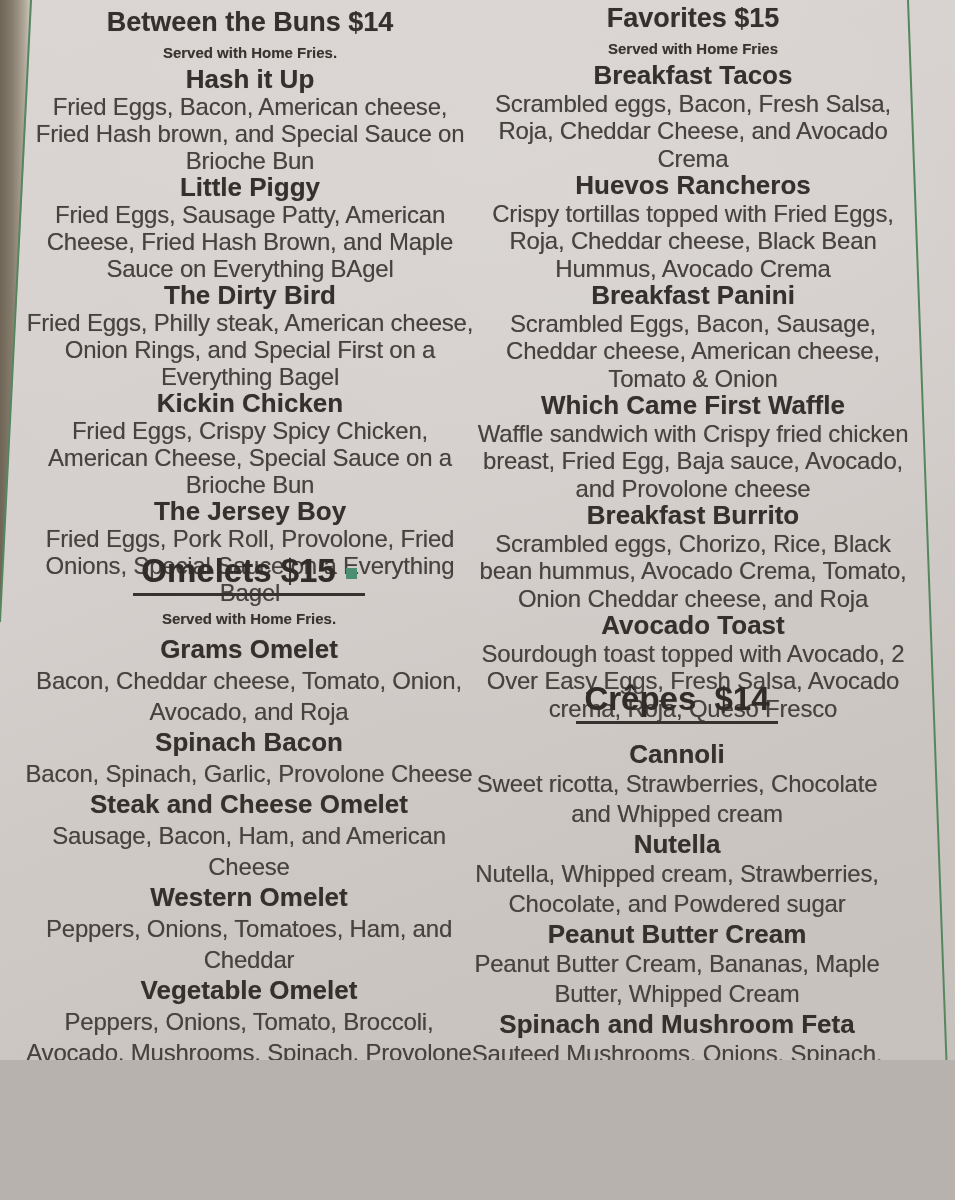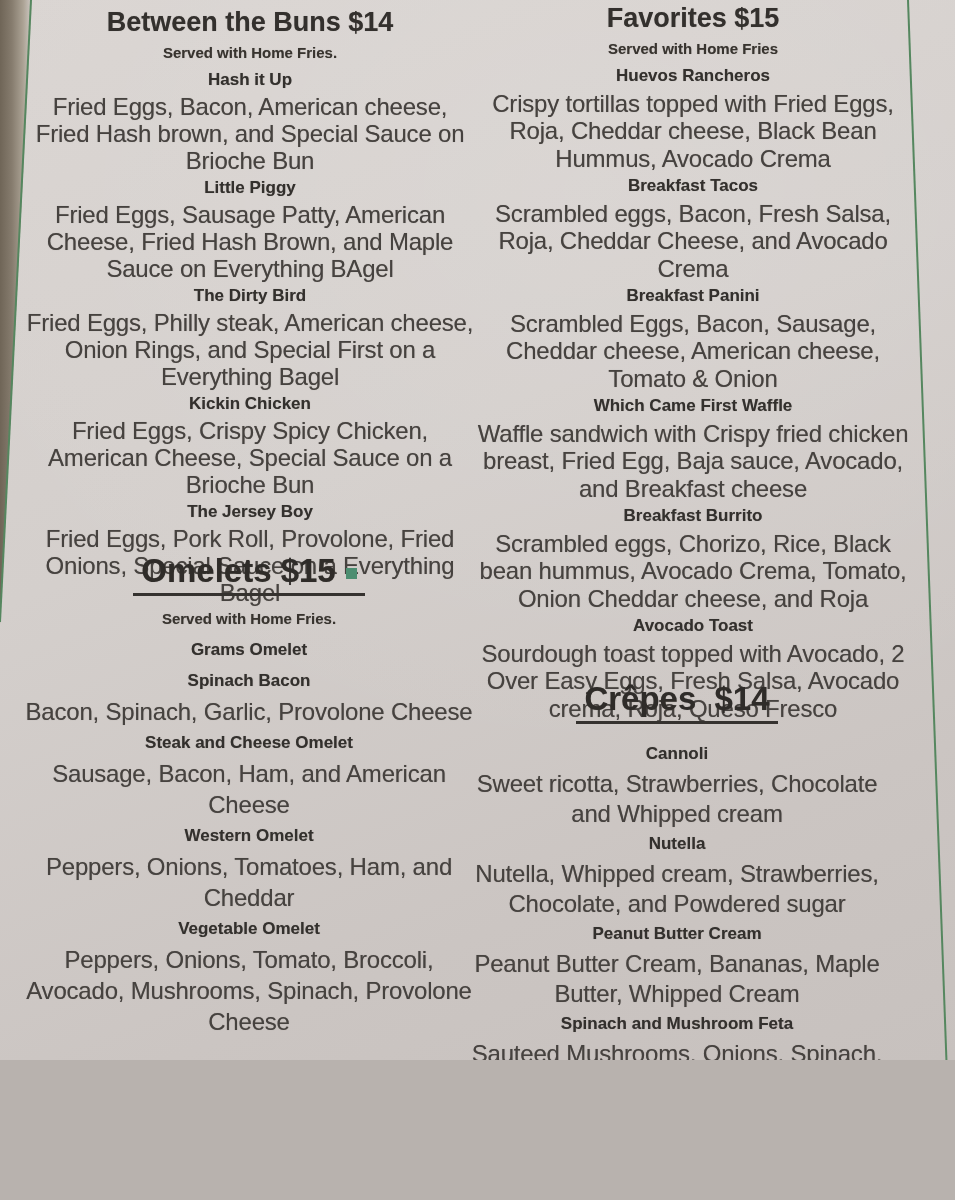--- a/index.html
+++ b/index.html
@@ -19,21 +19,21 @@
   svg.borders { position:absolute; left:0; top:0; pointer-events:none; }
 
   .col { position:absolute; text-align:center; }
   #col-left-1  { left:26px;  top:6px;   width:448px; }
   #col-left-2  { left:24px;  top:552px; width:450px; }
   #col-right-1 { left:472px; top:2px;   width:442px; }
   #col-right-2 { left:456px; top:680px; width:442px; }
 
   .sec-title { font-weight:bold; font-size:27px; line-height:33px; color:#33302d; }
   .subtitle  { font-weight:bold; font-size:15px; line-height:27px; color:#38342f; }
-  .item-name { font-weight:bold; font-size:17px; color:#33302d; }
+  .item-name { font-weight:bold; font-size:26px; color:#33302d; }
   .item-desc { font-size:24px; color:#46423f; letter-spacing:-0.2px; }
 
   #col-left-1 .item-name, #col-left-1 .item-desc { line-height:27px; }
   #col-left-2 .subtitle,
   #col-left-2 .item-name, #col-left-2 .item-desc { line-height:31px; }
   #col-right-1 .item-name, #col-right-1 .item-desc { line-height:27.5px; }
   #col-right-2 .item-name, #col-right-2 .item-desc { line-height:30px; }
 
   .big-row { line-height:44px; }
   #col-left-2 .big-row { margin-bottom:4px; }
@@ -88,20 +88,21 @@
   </div>
 
   <div class="col" id="col-left-2">
     <div class="big-row">
       <span class="big-title"><span>Omelets $15</span><span class="green-square"></span></span>
     </div>
     <div class="subtitle">Served with Home Fries.</div>
 
     <div>
       <div class="item-name">Grams Omelet</div>
+      <div class="item-desc">Bacon, Cheddar cheese, Tomato, Onion, Avocado, and Roja</div>
     </div>
     <div>
       <div class="item-name">Spinach Bacon</div>
       <div class="item-desc">Bacon, Spinach, Garlic, Provolone Cheese</div>
     </div>
     <div>
       <div class="item-name">Steak and Cheese Omelet</div>
     </div>
     <div>
       <div class="item-desc">Sausage, Bacon, Ham, and American Cheese</div>
@@ -114,34 +115,34 @@
       <div class="item-name">Vegetable Omelet</div>
       <div class="item-desc">Peppers, Onions, Tomato, Broccoli, Avocado, Mushrooms, Spinach, Provolone Cheese</div>
     </div>
   </div>
 
   <div class="col" id="col-right-1">
     <div class="sec-title">Favorites $15</div>
     <div class="subtitle">Served with Home Fries</div>
 
     <div>
+      <div class="item-name">Breakfast Tacos</div>
+      <div class="item-desc">Scrambled eggs, Bacon, Fresh Salsa, Roja, Cheddar Cheese, and Avocado Crema</div>
+    </div>
+    <div>
       <div class="item-name">Huevos Rancheros</div>
       <div class="item-desc">Crispy tortillas topped with Fried Eggs, Roja, Cheddar cheese, Black Bean Hummus, Avocado Crema</div>
-    </div>
-    <div>
-      <div class="item-name">Breakfast Tacos</div>
-      <div class="item-desc">Scrambled eggs, Bacon, Fresh Salsa, Roja, Cheddar Cheese, and Avocado Crema</div>
     </div>
     <div>
       <div class="item-name">Breakfast Panini</div>
       <div class="item-desc">Scrambled Eggs, Bacon, Sausage, Cheddar cheese, American cheese, Tomato &amp; Onion</div>
     </div>
     <div>
       <div class="item-name">Which Came First Waffle</div>
-      <div class="item-desc">Waffle sandwich with Crispy fried chicken breast, Fried Egg, Baja sauce, Avocado, and Breakfast cheese</div>
+      <div class="item-desc">Waffle sandwich with Crispy fried chicken breast, Fried Egg, Baja sauce, Avocado, and Provolone cheese</div>
     </div>
     <div>
       <div class="item-name">Breakfast Burrito</div>
       <div class="item-desc">Scrambled eggs, Chorizo, Rice, Black bean hummus, Avocado Crema, Tomato, Onion Cheddar cheese, and Roja</div>
     </div>
     <div>
       <div class="item-name">Avocado Toast</div>
       <div class="item-desc">Sourdough toast topped with Avocado, 2 Over Easy Eggs, Fresh Salsa, Avocado crema, Roja, Queso Fresco</div>
     </div>
   </div>

